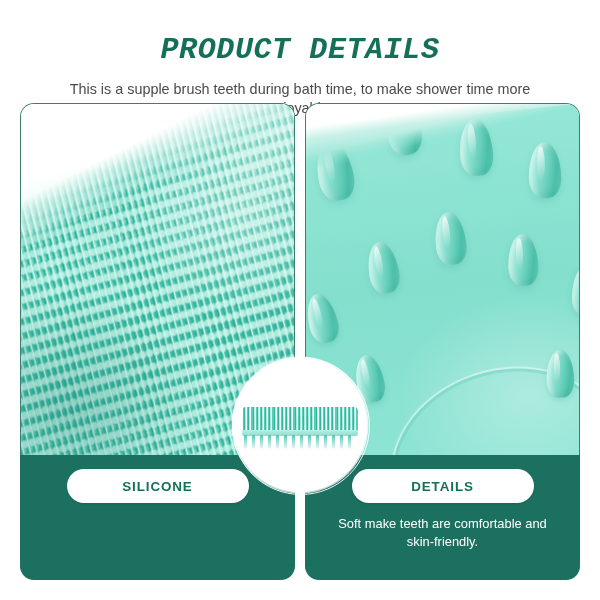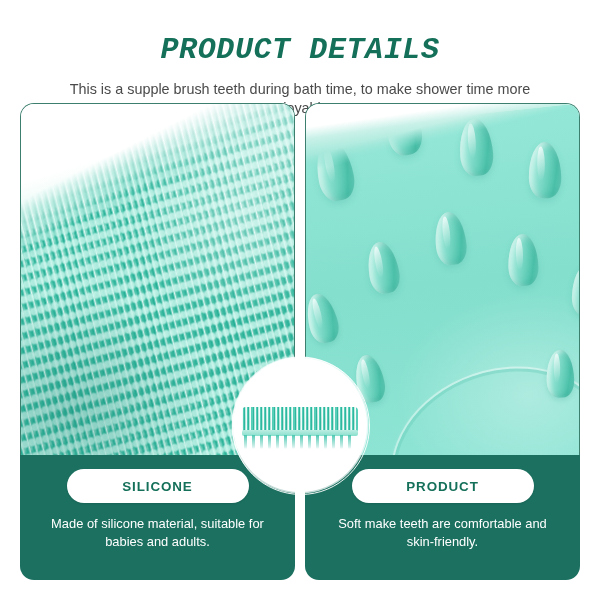--- a/index.html
+++ b/index.html
@@ -328,21 +328,20 @@
         <div class="bristle-scene">
           <div class="bristle-field"></div>
           <div class="bristle-tips"></div>
           <div class="bristle-shade"></div>
         </div>
       </div>
       <div class="card">
         <div class="pill">
           <span class="pill-text">SILICONE</span>
         </div>
-        <p class="card-desc">Made of silicone material, suitable for babies and adults.</p>
       </div>
     </div>
 
     <div class="panel">
       <div class="photo">
         <div class="nub-scene">
           <div class="nub-pad">
             <div class="nub-oval"></div>
             <div class="nub" style="left:-4%;  top:20%;  transform:rotate(-9deg)  scale(1.05);"></div>
             <div class="nub" style="left:14%;  top:4%;   transform:rotate(-5deg)  scale(1.18);"></div>
@@ -356,21 +355,21 @@
             <div class="nub" style="left:89%;  top:44%;  transform:rotate(7deg)  scale(0.98);"></div>
             <div class="nub" style="left:-2%;  top:70%;  transform:rotate(-8deg) scale(0.90);"></div>
             <div class="nub" style="left:18%;  top:62%;  transform:rotate(-5deg) scale(0.92);"></div>
             <div class="nub" style="left:78%;  top:66%;  transform:rotate(5deg)  scale(0.92);"></div>
 
           </div>
         </div>
       </div>
       <div class="card">
         <div class="pill">
-          <span class="pill-text">PRODUCT</span>
+          <span class="pill-text">DETAILS</span>
         </div>
         <p class="card-desc">Soft make teeth are comfortable and skin-friendly.</p>
       </div>
     </div>
   </div>
 
   <div class="inset">
     <div class="inset-brush">
       <div class="inset-body"></div>
       <div class="inset-base"></div>

